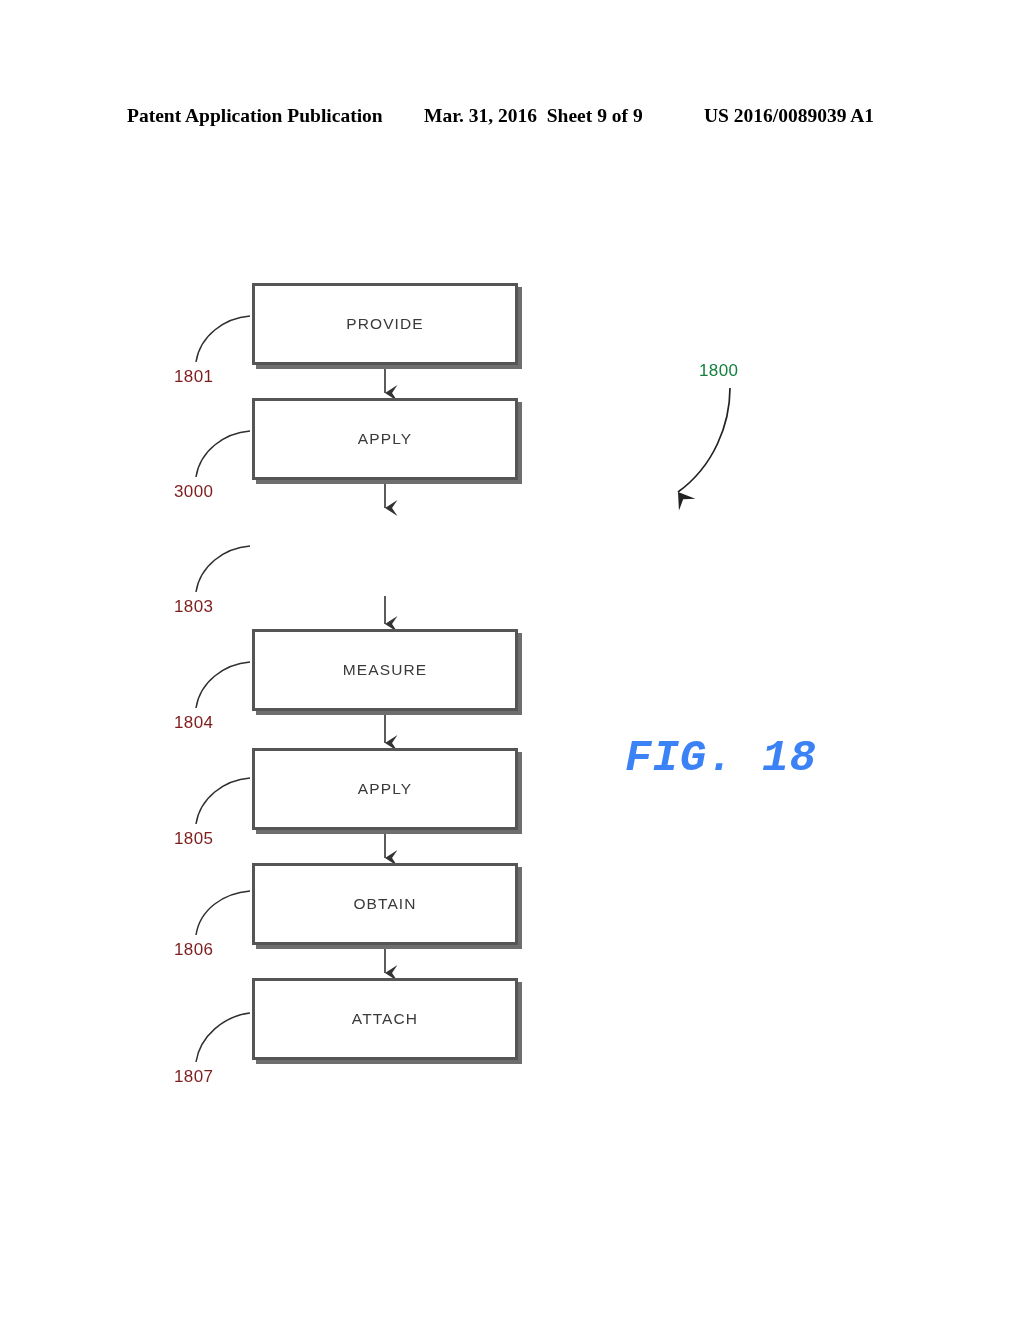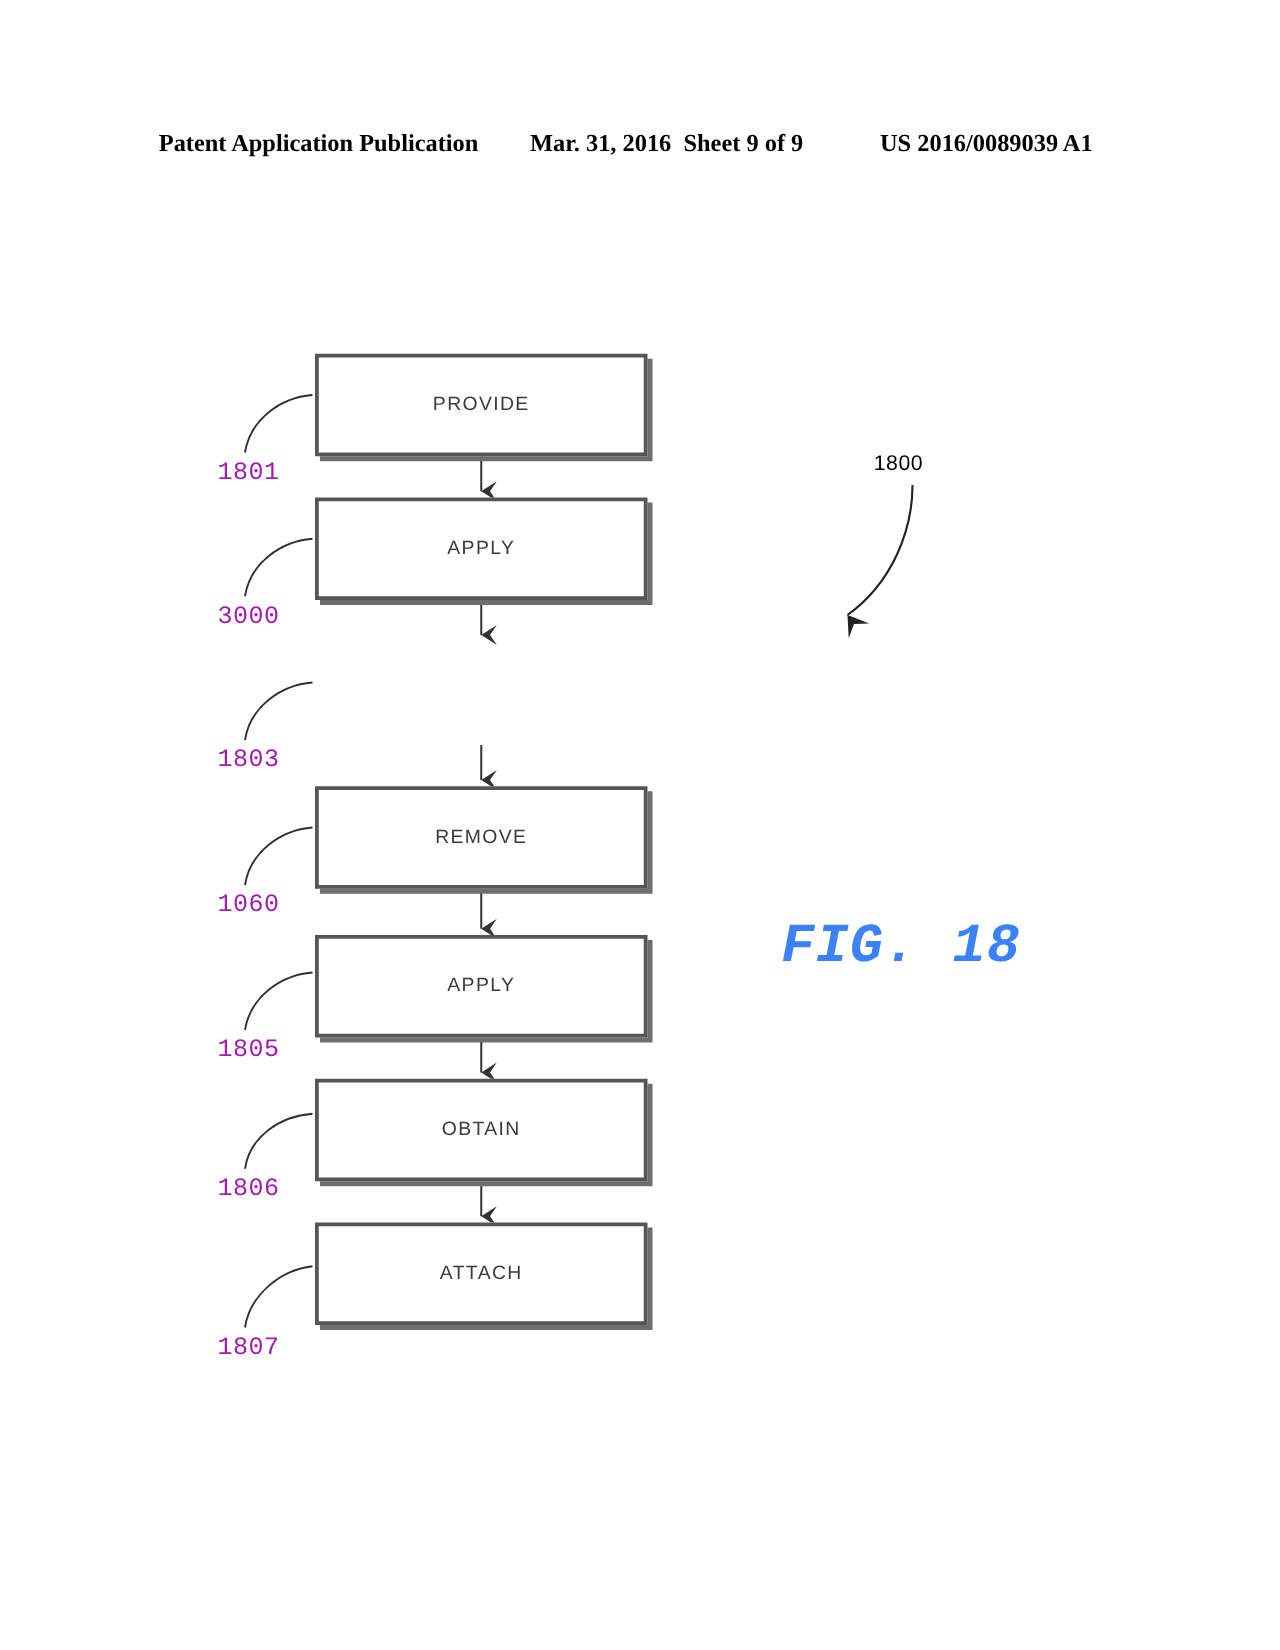--- a/index.html
+++ b/index.html
@@ -76,24 +76,24 @@
     font-size: 15.5px;
     font-weight: 400;
     letter-spacing: 1.1px;
     color: #3a3a3a;
     white-space: pre;
   }
 
   
   .ref-num {
     position: absolute;
-    font-family: Liberation Mono, monospace;
-    font-size: 20px;
+    font-family: Liberation Sans, sans-serif;
+    font-size: 17px;
     letter-spacing: 0.4px;
-    color: #a21caf;
+    color: #7f1d1d;
     white-space: pre;
   }
 
   
   #fig-caption {
     position: absolute;
     left: 625px;
     top: 733px;
     font-family: Liberation Mono, monospace;
     font-style: italic;
@@ -105,21 +105,21 @@
   }
 
   
   #ref-overall {
     position: absolute;
     left: 699px;
     top: 361px;
     font-family: "Liberation Sans", sans-serif;
     font-size: 17px;
     letter-spacing: 0.4px;
-    color: #000000;
+    color: #15803d;
     white-space: pre;
   }
 </style>
 </head>
 <body>
 
 <div id="page-header">
   <div class="hdr-text" id="hdr-pub">Patent Application Publication</div>
   <div class="hdr-text" id="hdr-date">Mar. 31, 2016  Sheet 9 of 9</div>
   <div class="hdr-text" id="hdr-num">US 2016/0089039 A1</div>
@@ -159,36 +159,36 @@
     <path id="overall-pointer" d="M730 388 C 730 424, 714 466, 678 492" fill="none" stroke="#222222" stroke-width="1.7" marker-end="url(#barb2)"></path>
   </svg>
 
   <div class="flow-box" style="top:398px">
     <span class="flow-box-label">APPLY</span>
   </div>
   <div class="flow-box" style="top:283px">
     <span class="flow-box-label">PROVIDE</span>
   </div>
   <div class="flow-box" style="top:629px">
-    <span class="flow-box-label">REMOVE</span>
+    <span class="flow-box-label">MEASURE</span>
   </div>
   <div class="flow-box" style="top:748px">
     <span class="flow-box-label">APPLY</span>
   </div>
   <div class="flow-box" style="top:863px">
     <span class="flow-box-label">OBTAIN</span>
   </div>
   <div class="flow-box" style="top:978px">
     <span class="flow-box-label">ATTACH</span>
   </div>
 
   <div class="ref-num" style="left:174px; top:367px">1801</div>
   <div class="ref-num" style="left:174px; top:482px">3000</div>
   <div class="ref-num" style="left:174px; top:597px">1803</div>
-  <div class="ref-num" style="left:174px; top:713px">1060</div>
+  <div class="ref-num" style="left:174px; top:713px">1804</div>
   <div class="ref-num" style="left:174px; top:829px">1805</div>
   <div class="ref-num" style="left:174px; top:940px">1806</div>
   <div class="ref-num" style="left:174px; top:1067px">1807</div>
 
   <div id="ref-overall">1800</div>
 
   <div id="fig-caption">FIG. 18</div>
 
 </div>
 

